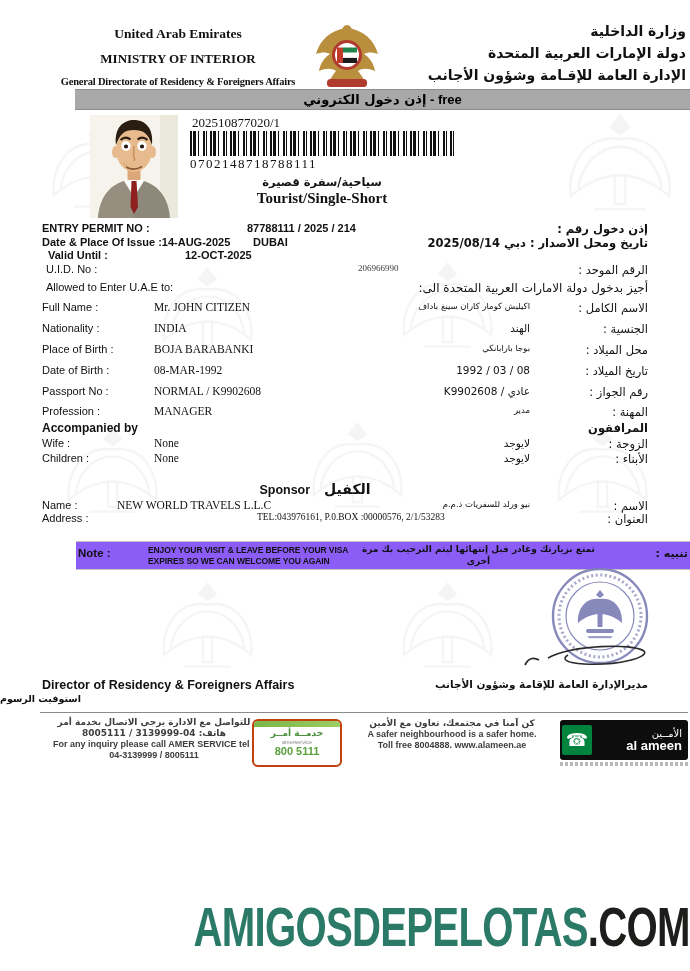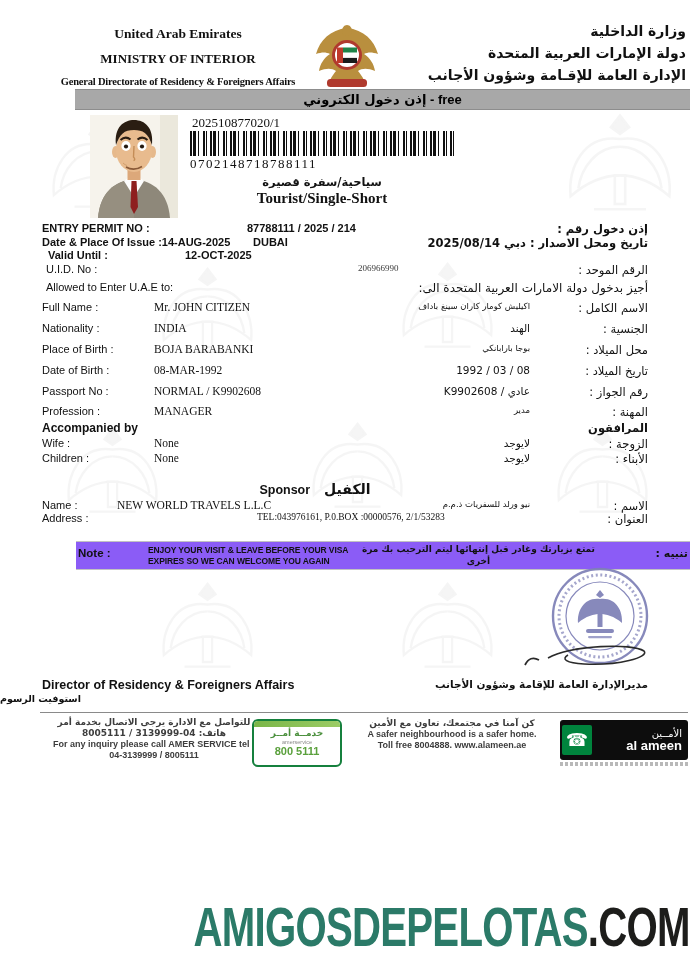--- a/index.html
+++ b/index.html
@@ -68,21 +68,21 @@
   .director-ar{position:absolute;right:0;font-family:"DejaVu Sans",sans-serif;direction:rtl;
                font-weight:bold;font-size:10.5px;}
   .fees-ar{position:absolute;left:0;right:0;top:693px;text-align:left;
            font-family:"DejaVu Sans",sans-serif;font-weight:bold;font-size:9.5px;}
   .divider{position:absolute;left:40px;right:2px;top:712px;border-top:1.5px solid #8a8a8a;}
   
   .f-left{position:absolute;left:40px;top:717px;width:228px;text-align:center;color:#3d3d3d;}
   .f-left .a{font-family:"DejaVu Sans",sans-serif;direction:rtl;font-weight:bold;font-size:9px;line-height:11px;}
   .f-left .e{font-weight:bold;font-size:9px;line-height:11px;}
   .amer{position:absolute;left:252px;top:719px;width:86px;height:44px;background:#fff;
-        border:2px solid #15803d;border-radius:6px;overflow:hidden;text-align:center;}
+        border:2px solid #c2410c;border-radius:6px;overflow:hidden;text-align:center;}
   .amer-bar{height:6px;background:linear-gradient(90deg,#7ab648,#9ccc65);}
   .amer-ar{font-family:"DejaVu Sans",sans-serif;direction:rtl;color:#4a8f3c;font-weight:bold;
            font-size:9px;line-height:11px;margin-top:1px;}
   .amer-en{font-size:5.5px;color:#8a8a8a;line-height:6px;}
   .amer-tel{color:#5aa03c;font-weight:bold;font-size:11px;line-height:12px;}
   .f-right{position:absolute;left:352px;top:718px;width:200px;text-align:center;color:#3d3d3d;}
   .f-right .a{font-family:"DejaVu Sans",sans-serif;direction:rtl;font-weight:bold;font-size:9px;line-height:11px;}
   .f-right .e{font-weight:bold;font-size:9px;line-height:11px;}
   .alameen{position:absolute;left:560px;top:720px;width:128px;}
   .alameen-box{display:flex;background:#0d0d0d;border-radius:3px;height:36px;align-items:center;padding:2px;}

